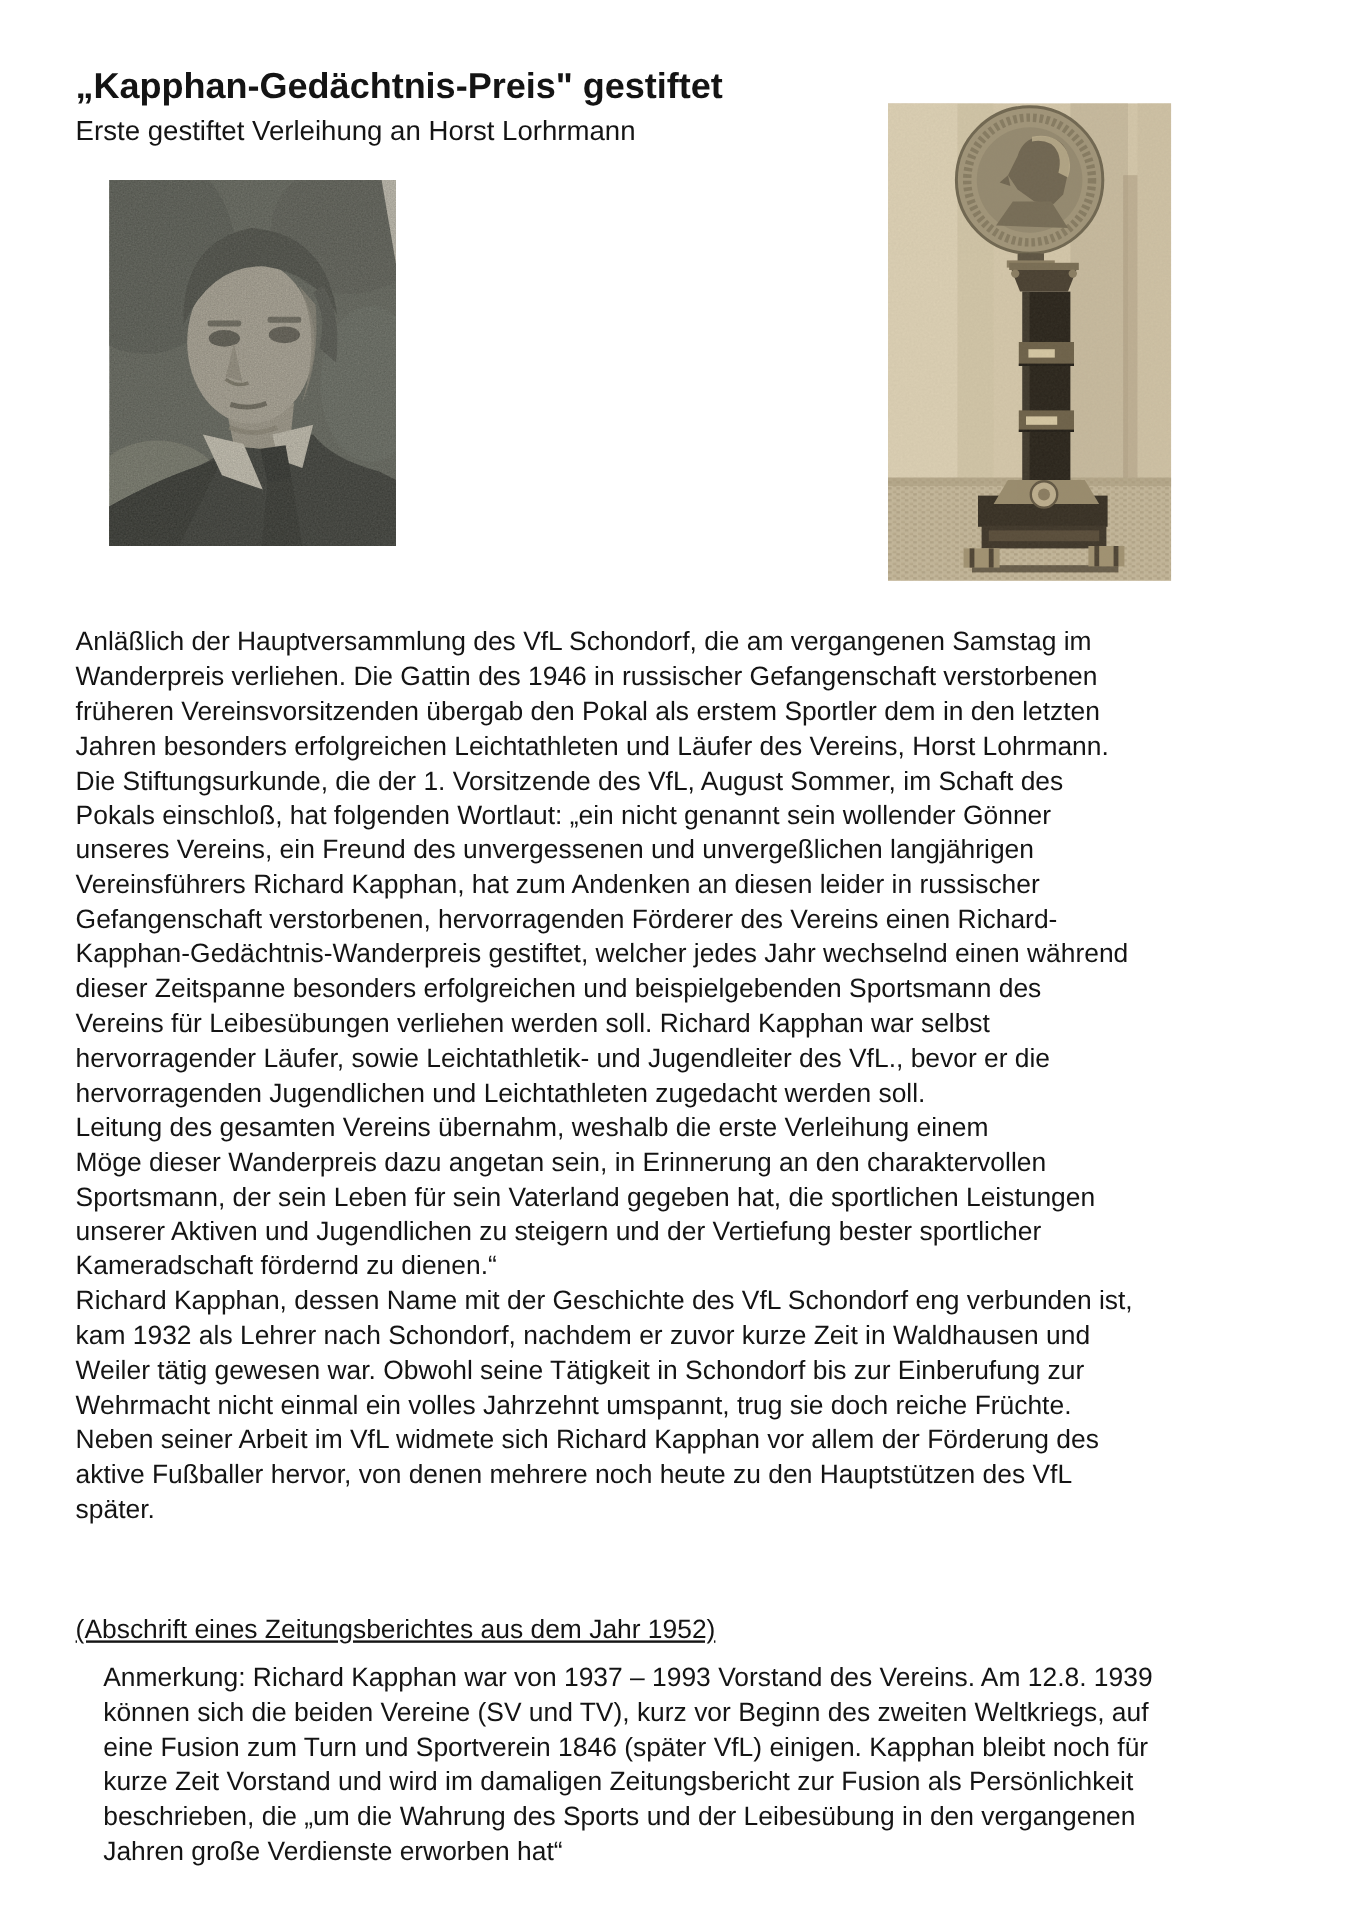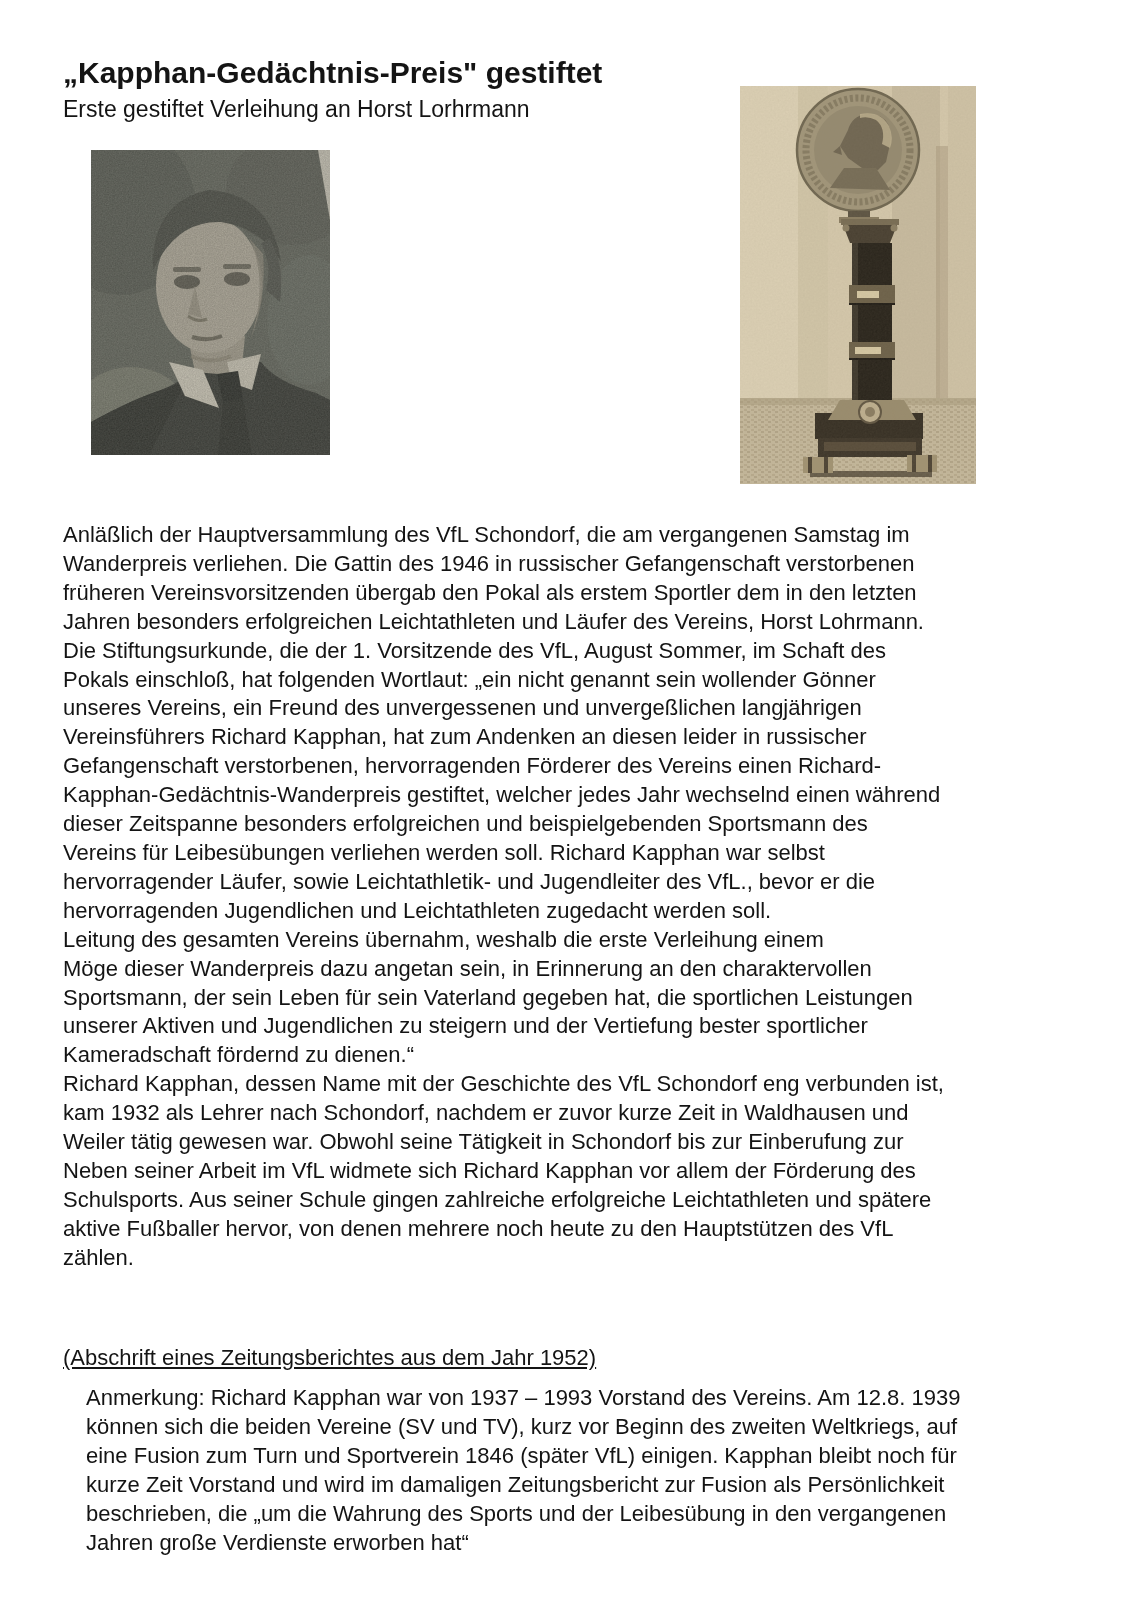--- a/index.html
+++ b/index.html
@@ -209,24 +209,24 @@
       <div class="line">hervorragender Läufer, sowie Leichtathletik- und Jugendleiter des VfL., bevor er die</div>
       <div class="line">hervorragenden Jugendlichen und Leichtathleten zugedacht werden soll.</div>
       <div class="line">Leitung des gesamten Vereins übernahm, weshalb die erste Verleihung einem</div>
       <div class="line">Möge dieser Wanderpreis dazu angetan sein, in Erinnerung an den charaktervollen</div>
       <div class="line">Sportsmann, der sein Leben für sein Vaterland gegeben hat, die sportlichen Leistungen</div>
       <div class="line">unserer Aktiven und Jugendlichen zu steigern und der Vertiefung bester sportlicher</div>
       <div class="line">Kameradschaft fördernd zu dienen.“</div>
       <div class="line">Richard Kapphan, dessen Name mit der Geschichte des VfL Schondorf eng verbunden ist,</div>
       <div class="line">kam 1932 als Lehrer nach Schondorf, nachdem er zuvor kurze Zeit in Waldhausen und</div>
       <div class="line">Weiler tätig gewesen war. Obwohl seine Tätigkeit in Schondorf bis zur Einberufung zur</div>
+      <div class="line">Wehrmacht nicht einmal ein volles Jahrzehnt umspannt, trug sie doch reiche Früchte.</div>
       <div class="line">Neben seiner Arbeit im VfL widmete sich Richard Kapphan vor allem der Förderung des</div>
-      <div class="line">Schulsports. Aus seiner Schule gingen zahlreiche erfolgreiche Leichtathleten und spätere</div>
       <div class="line">aktive Fußballer hervor, von denen mehrere noch heute zu den Hauptstützen des VfL</div>
-      <div class="line">zählen.</div>
+      <div class="line">später.</div>
     </div>
 
   <p class="transcript-note">(Abschrift eines Zeitungsberichtes aus dem Jahr 1952)</p>
 
   <div class="remark-block">
       <div class="line">Anmerkung: Richard Kapphan war von 1937 – 1993 Vorstand des Vereins. Am 12.8. 1939</div>
       <div class="line">können sich die beiden Vereine (SV und TV), kurz vor Beginn des zweiten Weltkriegs, auf</div>
       <div class="line">eine Fusion zum Turn und Sportverein 1846 (später VfL) einigen. Kapphan bleibt noch für</div>
       <div class="line">kurze Zeit Vorstand und wird im damaligen Zeitungsbericht zur Fusion als Persönlichkeit</div>
       <div class="line">beschrieben, die „um die Wahrung des Sports und der Leibesübung in den vergangenen</div>

